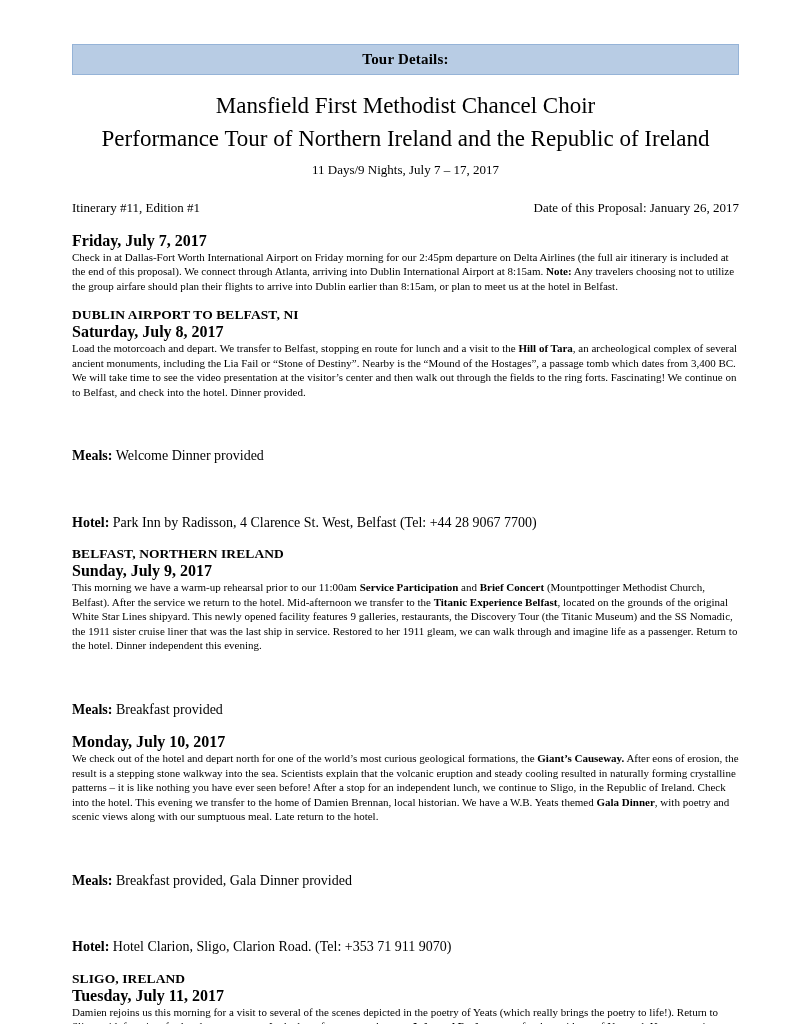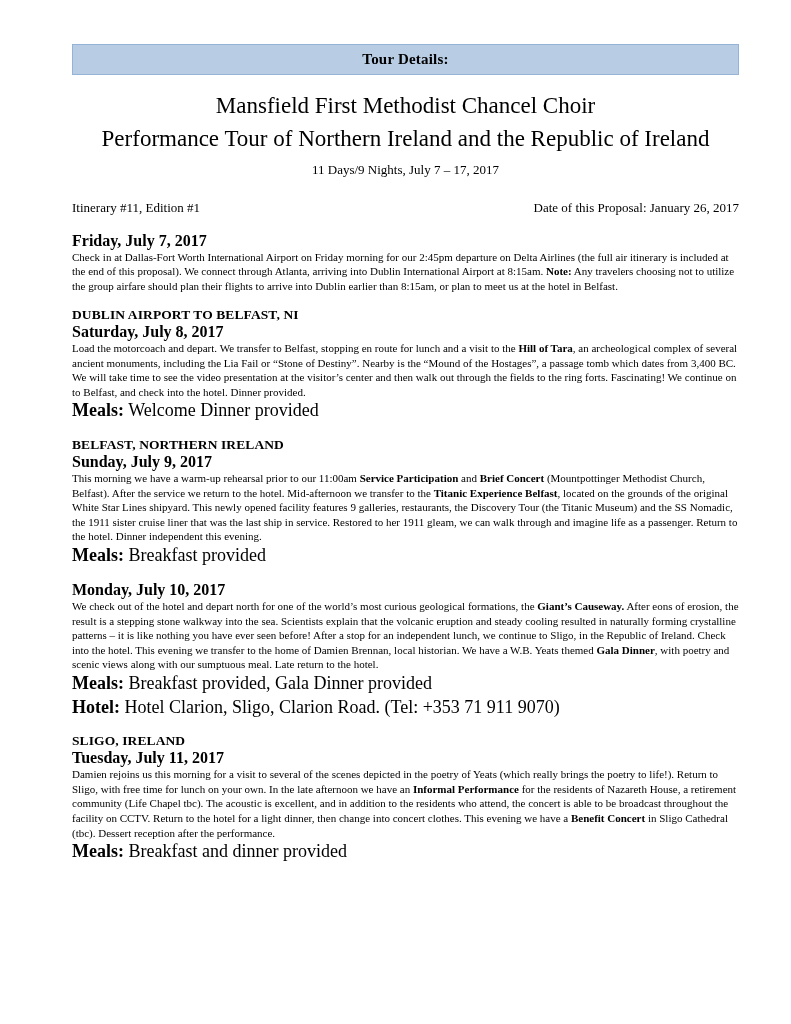--- a/index.html
+++ b/index.html
@@ -66,22 +66,23 @@
   .section-date {
     font-weight: bold;
     font-size: 16px;
   }
   .section-body {
     font-size: 11px;
     line-height: 1.32;
     text-align: left;
   }
   .kv-line {
-    font-size: 18px;
+    font-size: 14px;
     line-height: 1.32;
+    margin-top: 48px;
   }
   .kv-line .k {
     font-weight: bold;
   }
   b { font-weight: bold; }
 </style>
 </head>
 <body>
 
 <div class="page">
@@ -105,20 +106,21 @@
   <div id="sections">
       <div class="section">
         <div class="section-date">Friday, July 7, 2017</div>
         <div class="section-body">Check in at Dallas-Fort Worth International Airport on Friday morning for our 2:45pm departure on Delta Airlines (the full air itinerary is included at the end of this proposal).  We connect through Atlanta, arriving into Dublin International Airport at 8:15am.  <b>Note:</b> Any travelers choosing not to utilize the group airfare should plan their flights to arrive into Dublin earlier than 8:15am, or plan to meet us at the hotel in Belfast.</div>
       </div>
       <div class="section">
         <div class="section-heading">DUBLIN AIRPORT TO BELFAST, NI</div>
         <div class="section-date">Saturday, July 8, 2017</div>
         <div class="section-body">Load the motorcoach and depart.  We transfer to Belfast, stopping en route for lunch and a visit to the <b>Hill of Tara</b>, an archeological complex of several ancient monuments, including the Lia Fail or “Stone of Destiny”.  Nearby is the “Mound of the Hostages”, a passage tomb which dates from 3,400 BC. We will take time to see the video presentation at the visitor’s center and then walk out through the fields to the ring forts.  Fascinating!  We continue on to Belfast, and check into the hotel.  Dinner provided.</div>
         <div class="kv-line"><span class="k">Meals:</span><span class="v">  Welcome Dinner provided</span></div>
+        <div class="kv-line"><span class="k">Hotel:</span><span class="v">  Park Inn by Radisson, 4 Clarence St. West, Belfast (Tel: +44 28 9067 7700)</span></div>
       </div>
       <div class="section">
         <div class="section-heading">BELFAST, NORTHERN IRELAND</div>
         <div class="section-date">Sunday, July 9, 2017</div>
         <div class="section-body">This morning we have a warm-up rehearsal prior to our 11:00am <b>Service Participation</b> and <b>Brief Concert</b> (Mountpottinger Methodist Church, Belfast).  After the service we return to the hotel.  Mid-afternoon we transfer to the <b>Titanic Experience Belfast</b>, located on the grounds of the original White Star Lines shipyard.  This newly opened facility features 9 galleries, restaurants, the Discovery Tour (the Titanic Museum) and the SS Nomadic, the 1911 sister cruise liner that was the last ship in service.  Restored to her 1911 gleam, we can walk through and imagine life as a passenger.  Return to the hotel.  Dinner independent this evening.</div>
         <div class="kv-line"><span class="k">Meals:</span><span class="v">  Breakfast provided</span></div>
       </div>
       <div class="section">
         <div class="section-date">Monday, July 10, 2017</div>
         <div class="section-body">We check out of the hotel and depart north for one of the world’s most curious geological formations, the <b>Giant’s Causeway.</b>  After eons of erosion, the result is a stepping stone walkway into the sea.  Scientists explain that the volcanic eruption and steady cooling resulted in naturally forming crystalline patterns – it is like nothing you have ever seen before!  After a stop for an independent lunch, we continue to Sligo, in the Republic of Ireland.  Check into the hotel.  This evening we transfer to the home of Damien Brennan, local historian.  We have a W.B. Yeats themed <b>Gala Dinner</b>, with poetry and scenic views along with our sumptuous meal.  Late return to the hotel.</div>

